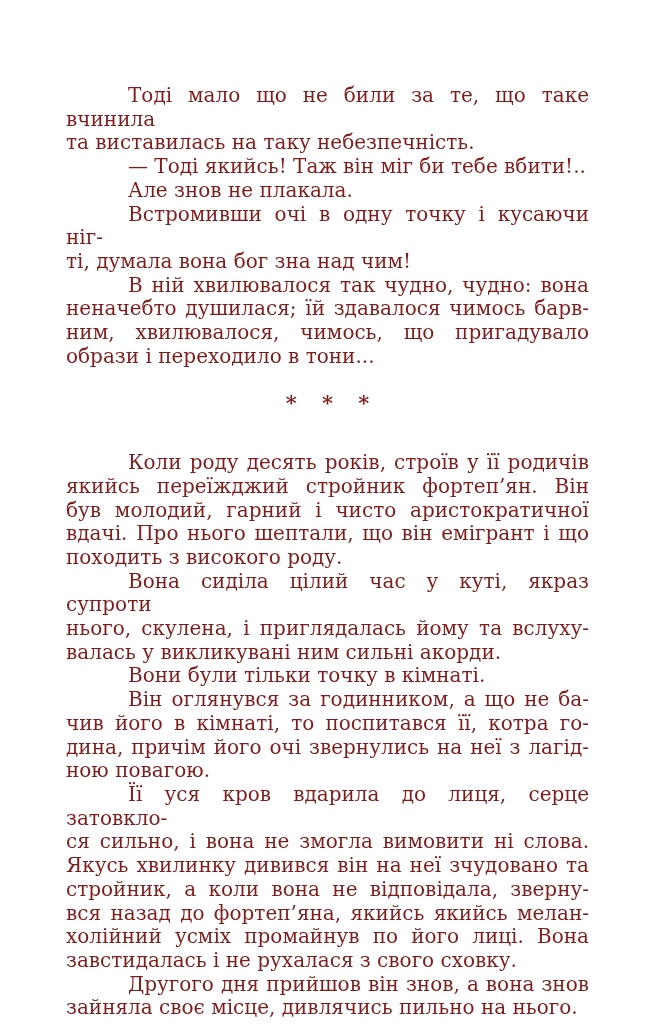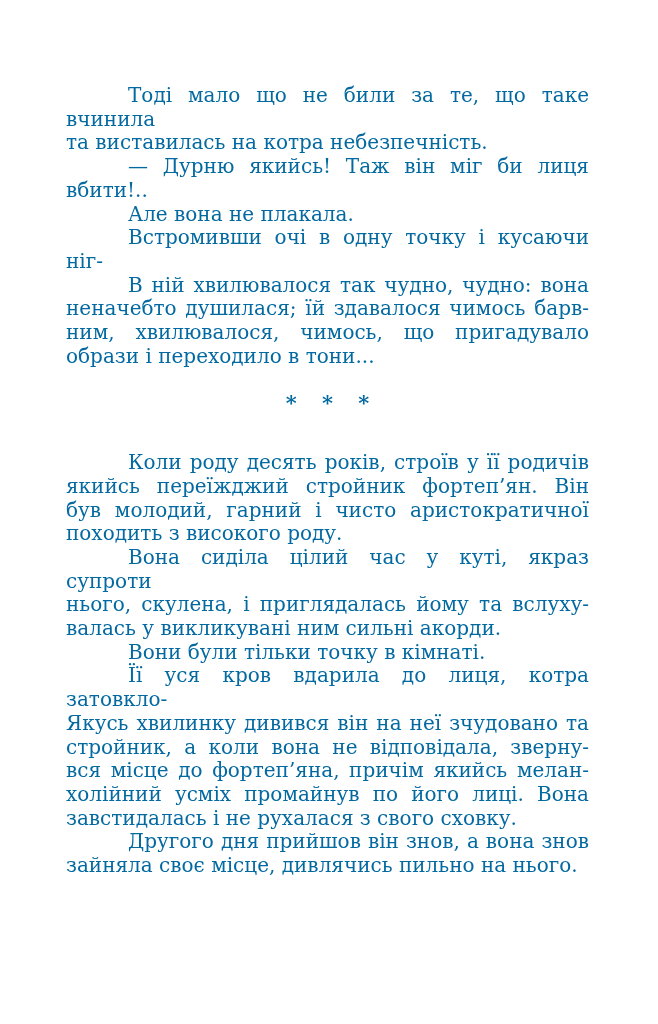--- a/index.html
+++ b/index.html
@@ -11,21 +11,21 @@
     width: 658px;
     height: 1024px;
     overflow: hidden;
   }
   .page {
     box-sizing: border-box;
     width: 658px;
     height: 1024px;
     padding: 84px 69px 12px 66px;
     background: #ffffff;
-    color: #0369a1;
+    color: #7f1d1d;
     font-family: "DejaVu Serif", "Liberation Serif", serif;
     font-size: 20px;
     line-height: 23.7px;
     -webkit-font-smoothing: antialiased;
   }
   .section { display: block; }
   .para { margin: 0; padding: 0; }
   .line {
     text-align: justify;
     text-align-last: justify;
@@ -47,59 +47,68 @@
     margin-bottom: 36px;
   }
 </style>
 </head>
 <body>
 
 <div class="page">
   <div class="section">
       <div class="para">
         <div class="line first">Тоді мало що не били за те, що таке вчинила</div>
-        <div class="line last">та виставилась на котра небезпечність.</div>
+        <div class="line last">та виставилась на таку небезпечність.</div>
       </div>
       <div class="para">
-        <div class="line first last">— Дурню якийсь! Таж він міг би лиця вбити!..</div>
+        <div class="line first last">— Тоді якийсь! Таж він міг би тебе вбити!..</div>
       </div>
       <div class="para">
-        <div class="line first last">Але вона не плакала.</div>
+        <div class="line first last">Але знов не плакала.</div>
       </div>
       <div class="para">
         <div class="line first">Встромивши очі в одну точку і кусаючи ніг-</div>
+        <div class="line last">ті, думала вона бог зна над чим!</div>
       </div>
       <div class="para">
         <div class="line first">В ній хвилювалося так чудно, чудно: вона</div>
         <div class="line">неначебто душилася; їй здавалося чимось барв-</div>
         <div class="line">ним, хвилювалося, чимось, що пригадувало</div>
         <div class="line last">образи і переходило в тони...</div>
       </div>
     </div>
   <div class="separator">* * *</div>
   <div class="section">
       <div class="para">
         <div class="line first">Коли роду десять років, строїв у її родичів</div>
         <div class="line">якийсь переїжджий стройник фортеп’ян. Він</div>
         <div class="line">був молодий, гарний і чисто аристократичної</div>
+        <div class="line">вдачі. Про нього шептали, що він емігрант і що</div>
         <div class="line last">походить з високого роду.</div>
       </div>
       <div class="para">
         <div class="line first">Вона сиділа цілий час у куті, якраз супроти</div>
         <div class="line">нього, скулена, і приглядалась йому та вслуху-</div>
         <div class="line last">валась у викликувані ним сильні акорди.</div>
       </div>
       <div class="para">
         <div class="line first last">Вони були тільки точку в кімнаті.</div>
       </div>
       <div class="para">
-        <div class="line first">Її уся кров вдарила до лиця, котра затовкло-</div>
+        <div class="line first">Він оглянувся за годинником, а що не ба-</div>
+        <div class="line">чив його в кімнаті, то поспитався її, котра го-</div>
+        <div class="line">дина, причім його очі звернулись на неї з лагід-</div>
+        <div class="line last">ною повагою.</div>
+      </div>
+      <div class="para">
+        <div class="line first">Її уся кров вдарила до лиця, серце затовкло-</div>
+        <div class="line">ся сильно, і вона не змогла вимовити ні слова.</div>
         <div class="line">Якусь хвилинку дивився він на неї зчудовано та</div>
         <div class="line">стройник, а коли вона не відповідала, зверну-</div>
-        <div class="line">вся місце до фортеп’яна, причім якийсь мелан-</div>
+        <div class="line">вся назад до фортеп’яна, якийсь якийсь мелан-</div>
         <div class="line">холійний усміх промайнув по його лиці. Вона</div>
         <div class="line last">завстидалась і не рухалася з свого сховку.</div>
       </div>
       <div class="para">
         <div class="line first">Другого дня прийшов він знов, а вона знов</div>
         <div class="line last">зайняла своє місце, дивлячись пильно на нього.</div>
       </div>
     </div>
 
 </div>

